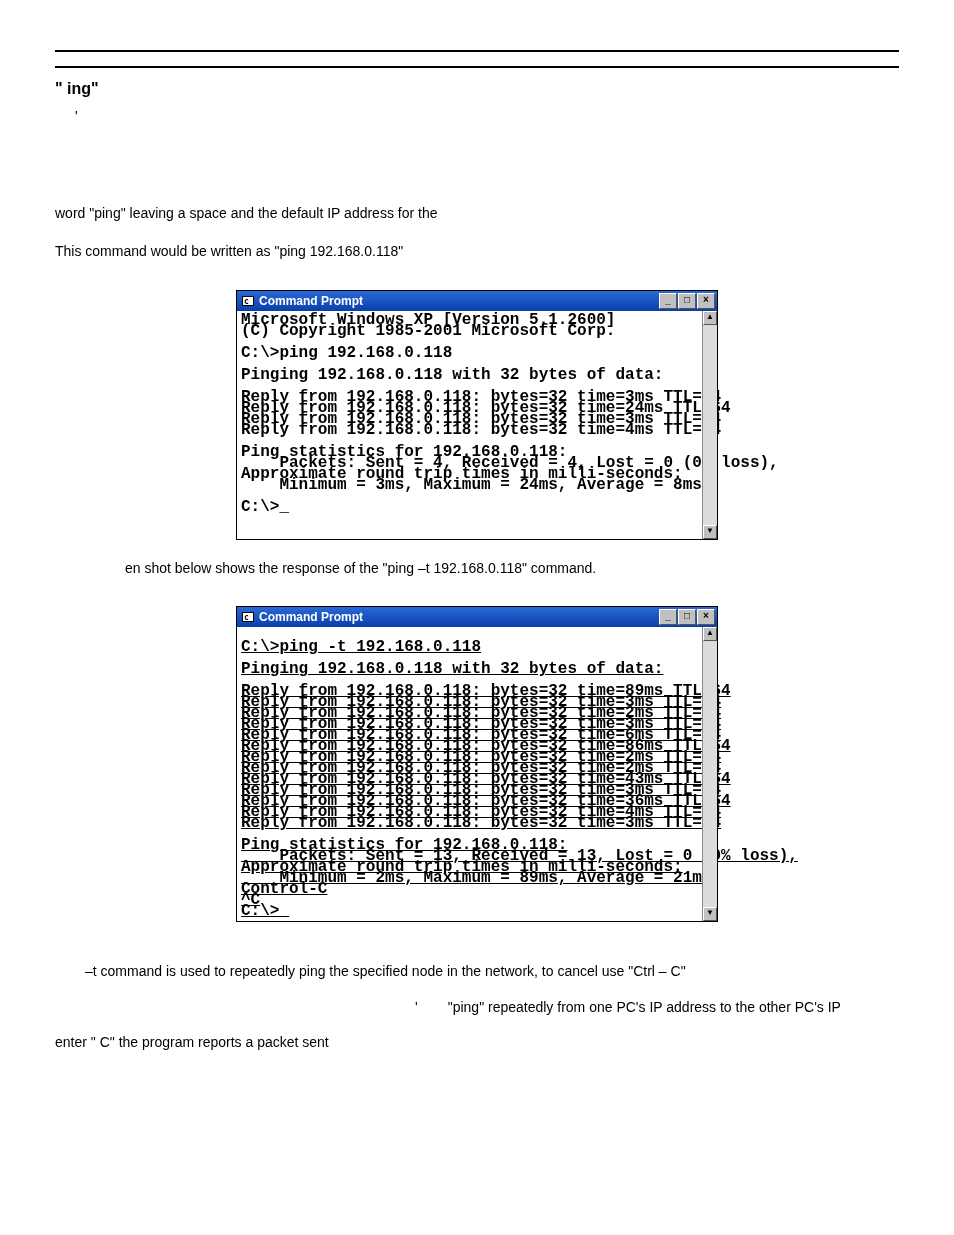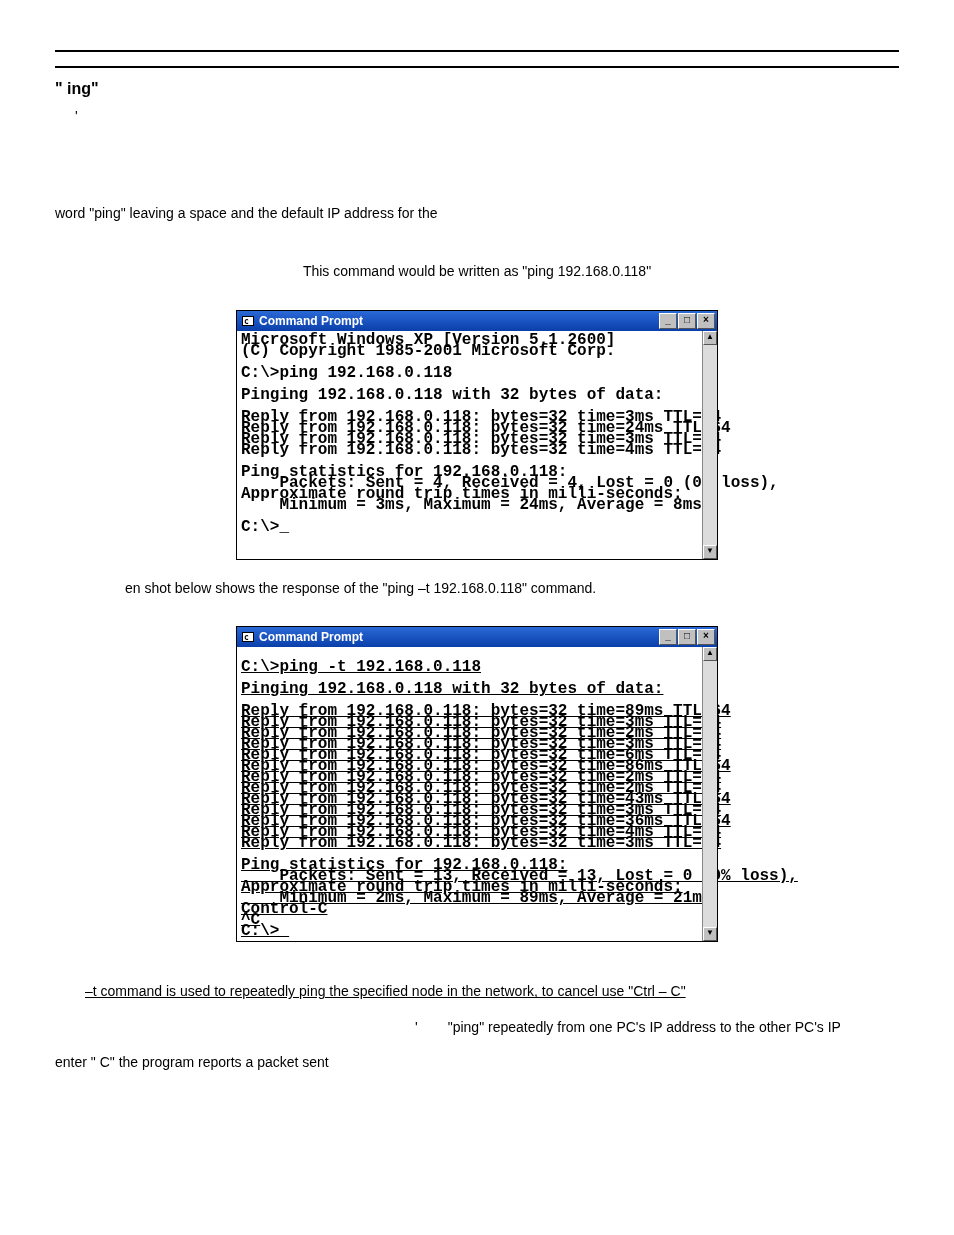--- a/index.html
+++ b/index.html
@@ -130,21 +130,21 @@
 
 <div class="page">
   <hr class="section-divider">
   <hr class="section-divider second">
 
   <div class="heading">"  ing"</div>
 
   <div class="apos-line">'</div>
 
   <div class="body-text">word "ping" leaving a space and the default IP address for the</div>
-  <div class="body-text" style="margin-top:40px;text-align:center;">This command would be written as "ping 192.168.0.118"</div>
+  <div class="body-text" style="margin-top:20px;">This command would be written as "ping 192.168.0.118"</div>
 
   <div class="cmd-window">
     <div class="titlebar">
       <span class="sys-icon">
         <svg width="12" height="10" viewBox="0 0 12 10">
             <rect x="0" y="0" width="12" height="10" fill="#000"></rect>
             <rect x="1" y="1" width="10" height="8" fill="#fff"></rect>
             <text x="2" y="8" font-size="8" font-family="monospace" fill="#000">c</text>
           </svg>
       </span>
@@ -229,19 +229,19 @@
 Control-C
 ^C
 C:\&gt;_</div>
       <div class="vscrollbar">
         <div class="vsb-btn up">▲</div>
         <div class="vsb-btn down">▼</div>
       </div>
     </div>
   </div>
 
-  <div class="body-text para-indent-left" style="margin-top:40px;text-decoration:underline;">–t command is used to repeatedly ping the specified node in the network, to cancel use "Ctrl – C"</div>
+  <div class="body-text para-indent-left" style="margin-top:40px;">–t command is used to repeatedly ping the specified node in the network, to cancel use "Ctrl – C"</div>
   <div style="display:flex;">
     <span style="margin-left:360px;">'</span>
     <span style="margin-left:30px;">"ping" repeatedly from one PC's IP address to the other PC's IP</span>
   </div>
   <div class="body-text">enter "      C" the program reports a packet sent</div>
 </div>
 
 </body></html>

